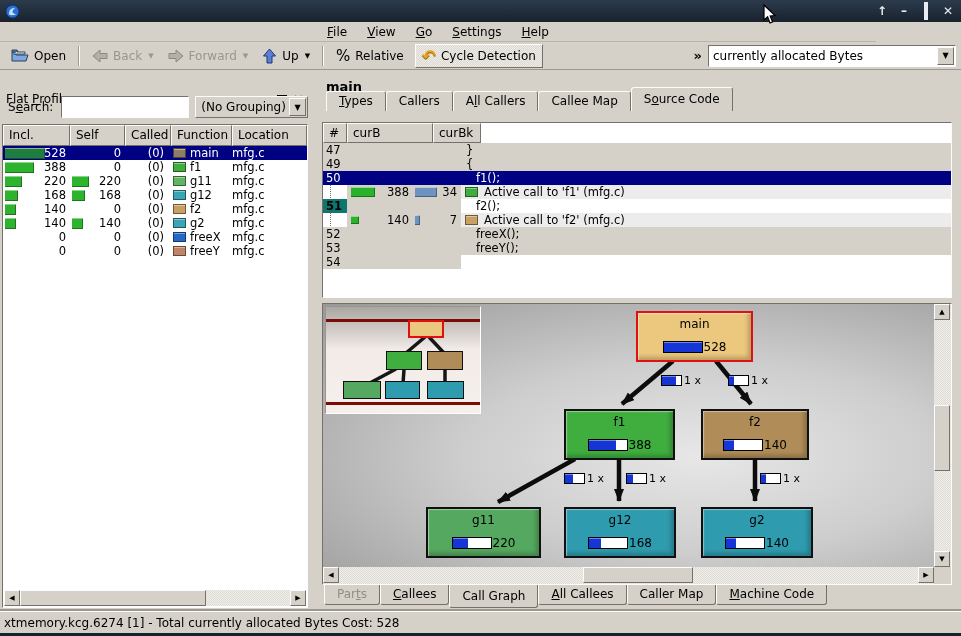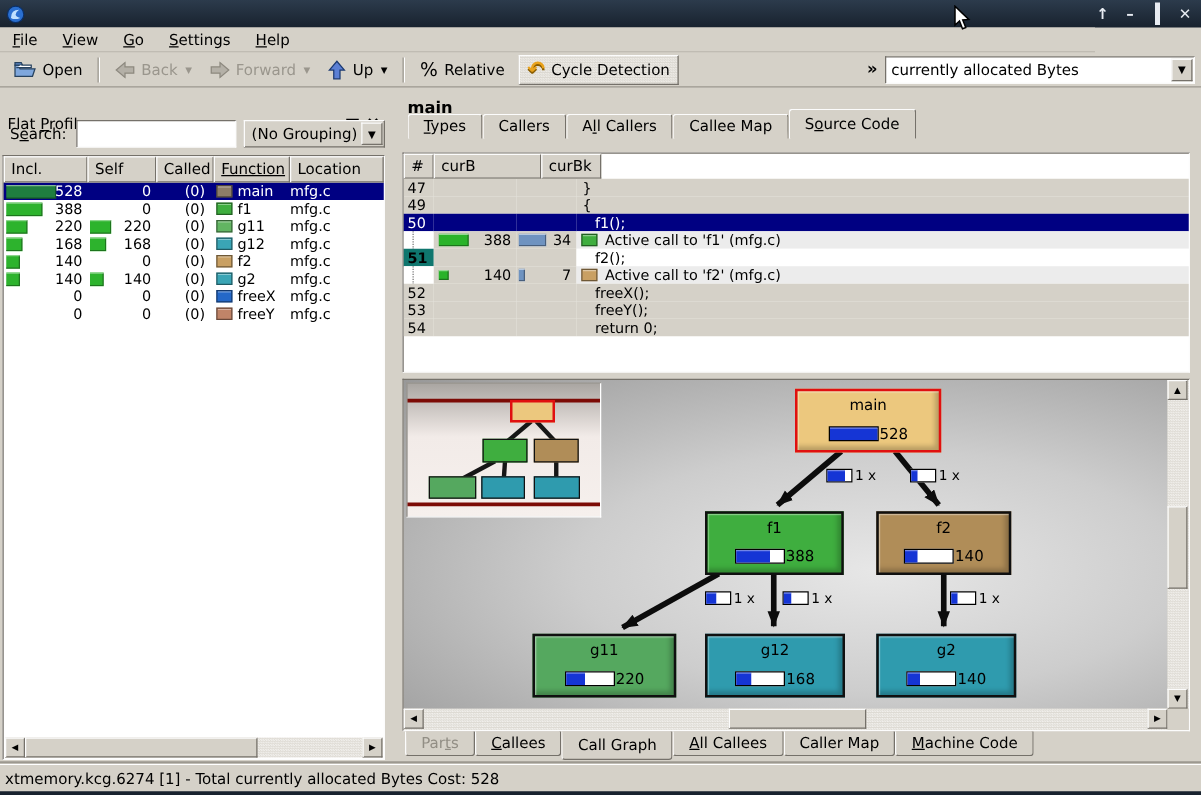--- a/index.html
+++ b/index.html
@@ -15,21 +15,21 @@
   .titlebar { position:absolute; left:0; top:0; width:961px; height:22px;
     background:linear-gradient(#2c3b4c,#18222e); display:flex; align-items:center; }
   .app-icon { margin-left:5px; width:15px; height:15px; }
   .title-text { position:absolute; left:0; right:0; text-align:center; color:#fff; font-weight:bold; font-size:12px; }
   .win-btns { position:absolute; right:6px; top:0; height:22px; display:flex; align-items:center; gap:8px; color:#e8ecf2; font-weight:bold; }
   .win-btn { width:14px; text-align:center; cursor:default; font-size:12px; }
   .max-box { width:10px; height:10px; border:2px solid #e8ecf2; }
 
   
   .menubar { position:absolute; left:0; top:22px; width:876px; height:20px; background:#d5d1c8;
-    display:flex; align-items:center; border-bottom:1px solid #b9b5ac; }
+    display:flex; align-items:center; border-bottom:1px solid #b9b5ac;justify-content:center; }
   .menu-item { padding:2px 10px; }
   .u { text-decoration:underline; }
 
   
   .toolbar { position:absolute; left:0; top:42px; width:961px; height:28px; background:#d5d1c8;
     display:flex; align-items:center; border-bottom:1px solid #9c988f; }
   .tbtn { display:flex; align-items:center; gap:5px; padding:3px 6px; height:24px; border:1px solid transparent; }
   .tbtn.disabled { color:#9a968d; }
   .tsep { width:2px; height:20px; border-left:1px solid #9c988f; border-right:1px solid #fff; margin:0 5px; }
   .dd-arrow { font-size:7px; margin-left:1px; }
@@ -52,21 +52,21 @@
   .dock-close { font-size:13px; font-weight:bold; line-height:10px; }
   .search-row { position:absolute; left:2px; top:92px; width:306px; height:30px; display:flex; align-items:center; gap:6px; }
   .search-input { width:128px; height:22px; background:#fff; margin-left:2px; }
   .grp-combo { width:116px; height:22px; position:relative; display:flex; align-items:center; padding-left:5px; }
 
   .fp-frame { position:absolute; left:2px; top:124px; width:306px; height:484px; background:#fff;
     border:1px solid; border-color:#75716a #fcfcfc #fcfcfc #75716a; }
   .fp-header { display:flex; height:21px; }
   .fp-hcell { border:1px solid; border-color:#fcfcfc #75716a #75716a #fcfcfc; background:#d5d1c8;
     padding:2px 0 0 5px; font-size:12px; overflow:hidden; white-space:nowrap; }
-  .w-incl{width:67px;} .w-self{width:55px;} .w-called{width:46px;} .w-func{width:61px;text-decoration:underline;}
+  .w-incl{width:67px;} .w-self{width:55px;} .w-called{width:46px;} .w-func{width:61px;}
   .fp-row { display:flex; height:14px; align-items:center; font-size:11.5px; }
   .fp-row.sel { background:#000082; color:#fff; }
   .c-incl,.c-self { position:relative; height:14px; }
   .c-incl{width:67px;} .c-self{width:55px;}
   .fp-bar { position:absolute; left:1px; top:1px; height:11px; max-width:40px;
     box-shadow:inset 0 1px 0 rgba(255,255,255,.45), inset -1px -1px 0 rgba(0,0,0,.35); }
   .fp-barwrap { position:absolute; left:1px; top:1px; width:40px; height:11px; }
   .num-r { position:absolute; right:4px; top:0; line-height:14px; }
   .c-called { width:46px; text-align:right; padding-right:7px; }
   .c-func { width:61px; display:flex; align-items:center; gap:4px; padding-left:2px; }
@@ -483,21 +483,20 @@
   <div class="src-row">
     <div class="s-num">53</div>
     <div class="s-curb"></div>
       <div class="s-curbk"></div>
     <div class="s-code ind">freeY();</div>
   </div>
   <div class="src-row">
     <div class="s-num">54</div>
     <div class="s-curb"></div>
       <div class="s-curbk"></div>
-    <div class="s-code ind">return 0;</div>
   </div>
 </div>
 
 <div class="graph-frame">
   <div class="graph-content">
 
     <div class="minimap">
       <svg width="154" height="106" style="position:absolute;left:0;top:0">
         <g stroke="#161616" stroke-width="3.5">
           <line x1="99" y1="30" x2="80" y2="46"></line>

